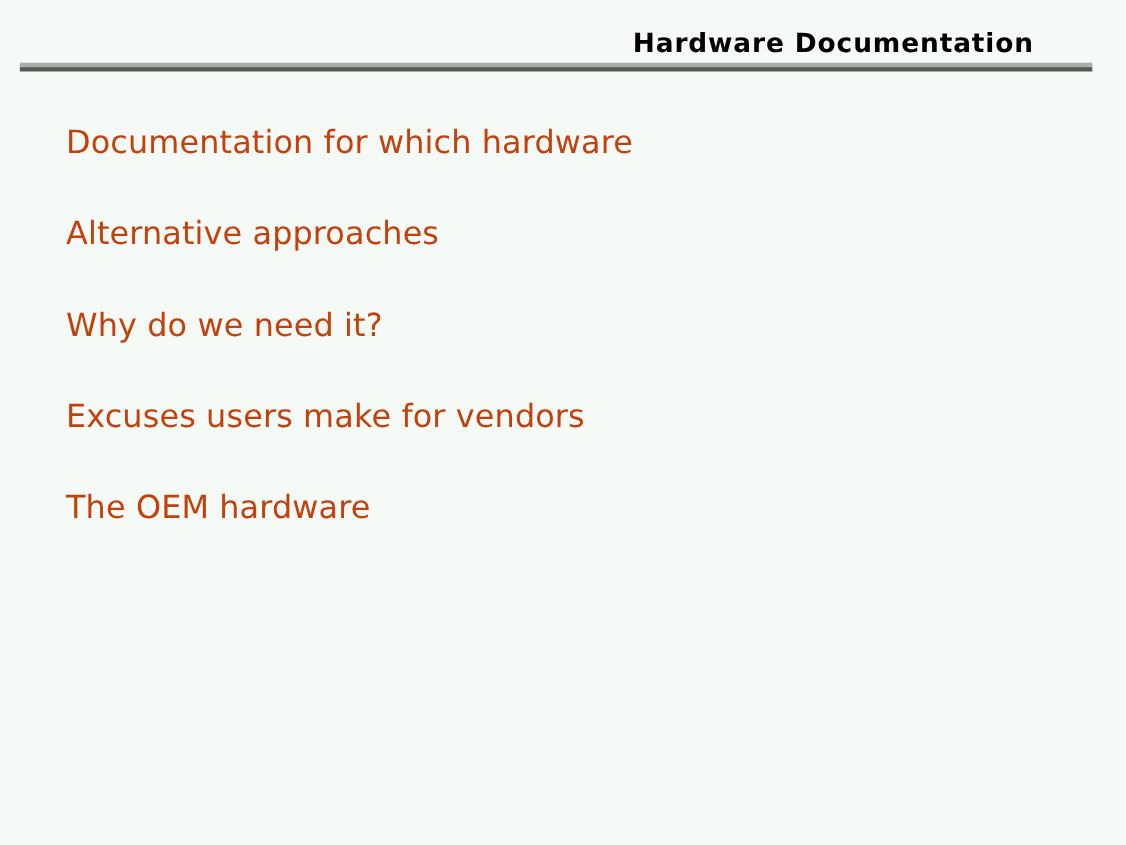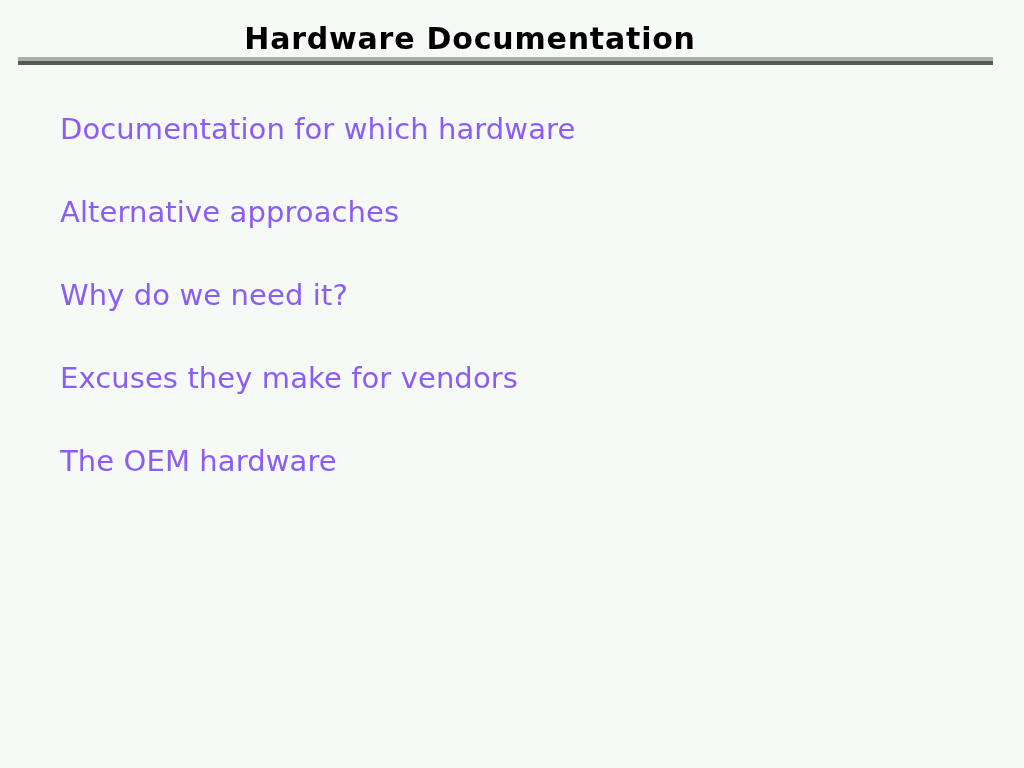--- a/index.html
+++ b/index.html
@@ -21,23 +21,23 @@
     background: #f6faf7;
     box-sizing: border-box;
   }
 
   
   #slide-title {
     position: absolute;
     left: 0;
     top: 21px;
     width: 940px;
-    text-align: center;
+    text-align: right;
     font-family: "DejaVu Sans", sans-serif;
-    font-size: 30px;
+    font-size: 24px;
     font-weight: bold;
     color: #000000;
     letter-spacing: 0.8px;
     white-space: nowrap;
     line-height: 36px;
   }
 
   
   #title-rule {
     position: absolute;
@@ -71,21 +71,21 @@
     width: 930px;
     margin: 0;
     padding: 0;
     list-style: none;
   }
   #body-list .bullet-line {
     height: 83px;
     font-family: "DejaVu Sans", sans-serif;
     font-size: 29px;
     font-weight: normal;
-    color: #8b5cf6;
+    color: #c2410c;
     line-height: 38px;
     white-space: nowrap;
     letter-spacing: 0.1px;
   }
 </style>
 </head>
 <body>
 
 <div id="slide">
 
@@ -93,17 +93,17 @@
 
   <div id="title-rule">
     <div class="rule-light"></div>
     <div class="rule-dark"></div>
   </div>
 
   <ul id="body-list">
     <li class="bullet-line">Documentation for which hardware</li>
     <li class="bullet-line">Alternative approaches</li>
     <li class="bullet-line">Why do we need it?</li>
-    <li class="bullet-line">Excuses they make for vendors</li>
+    <li class="bullet-line">Excuses users make for vendors</li>
     <li class="bullet-line">The OEM hardware</li>
   </ul>
 
 </div>
 
 </body></html>

